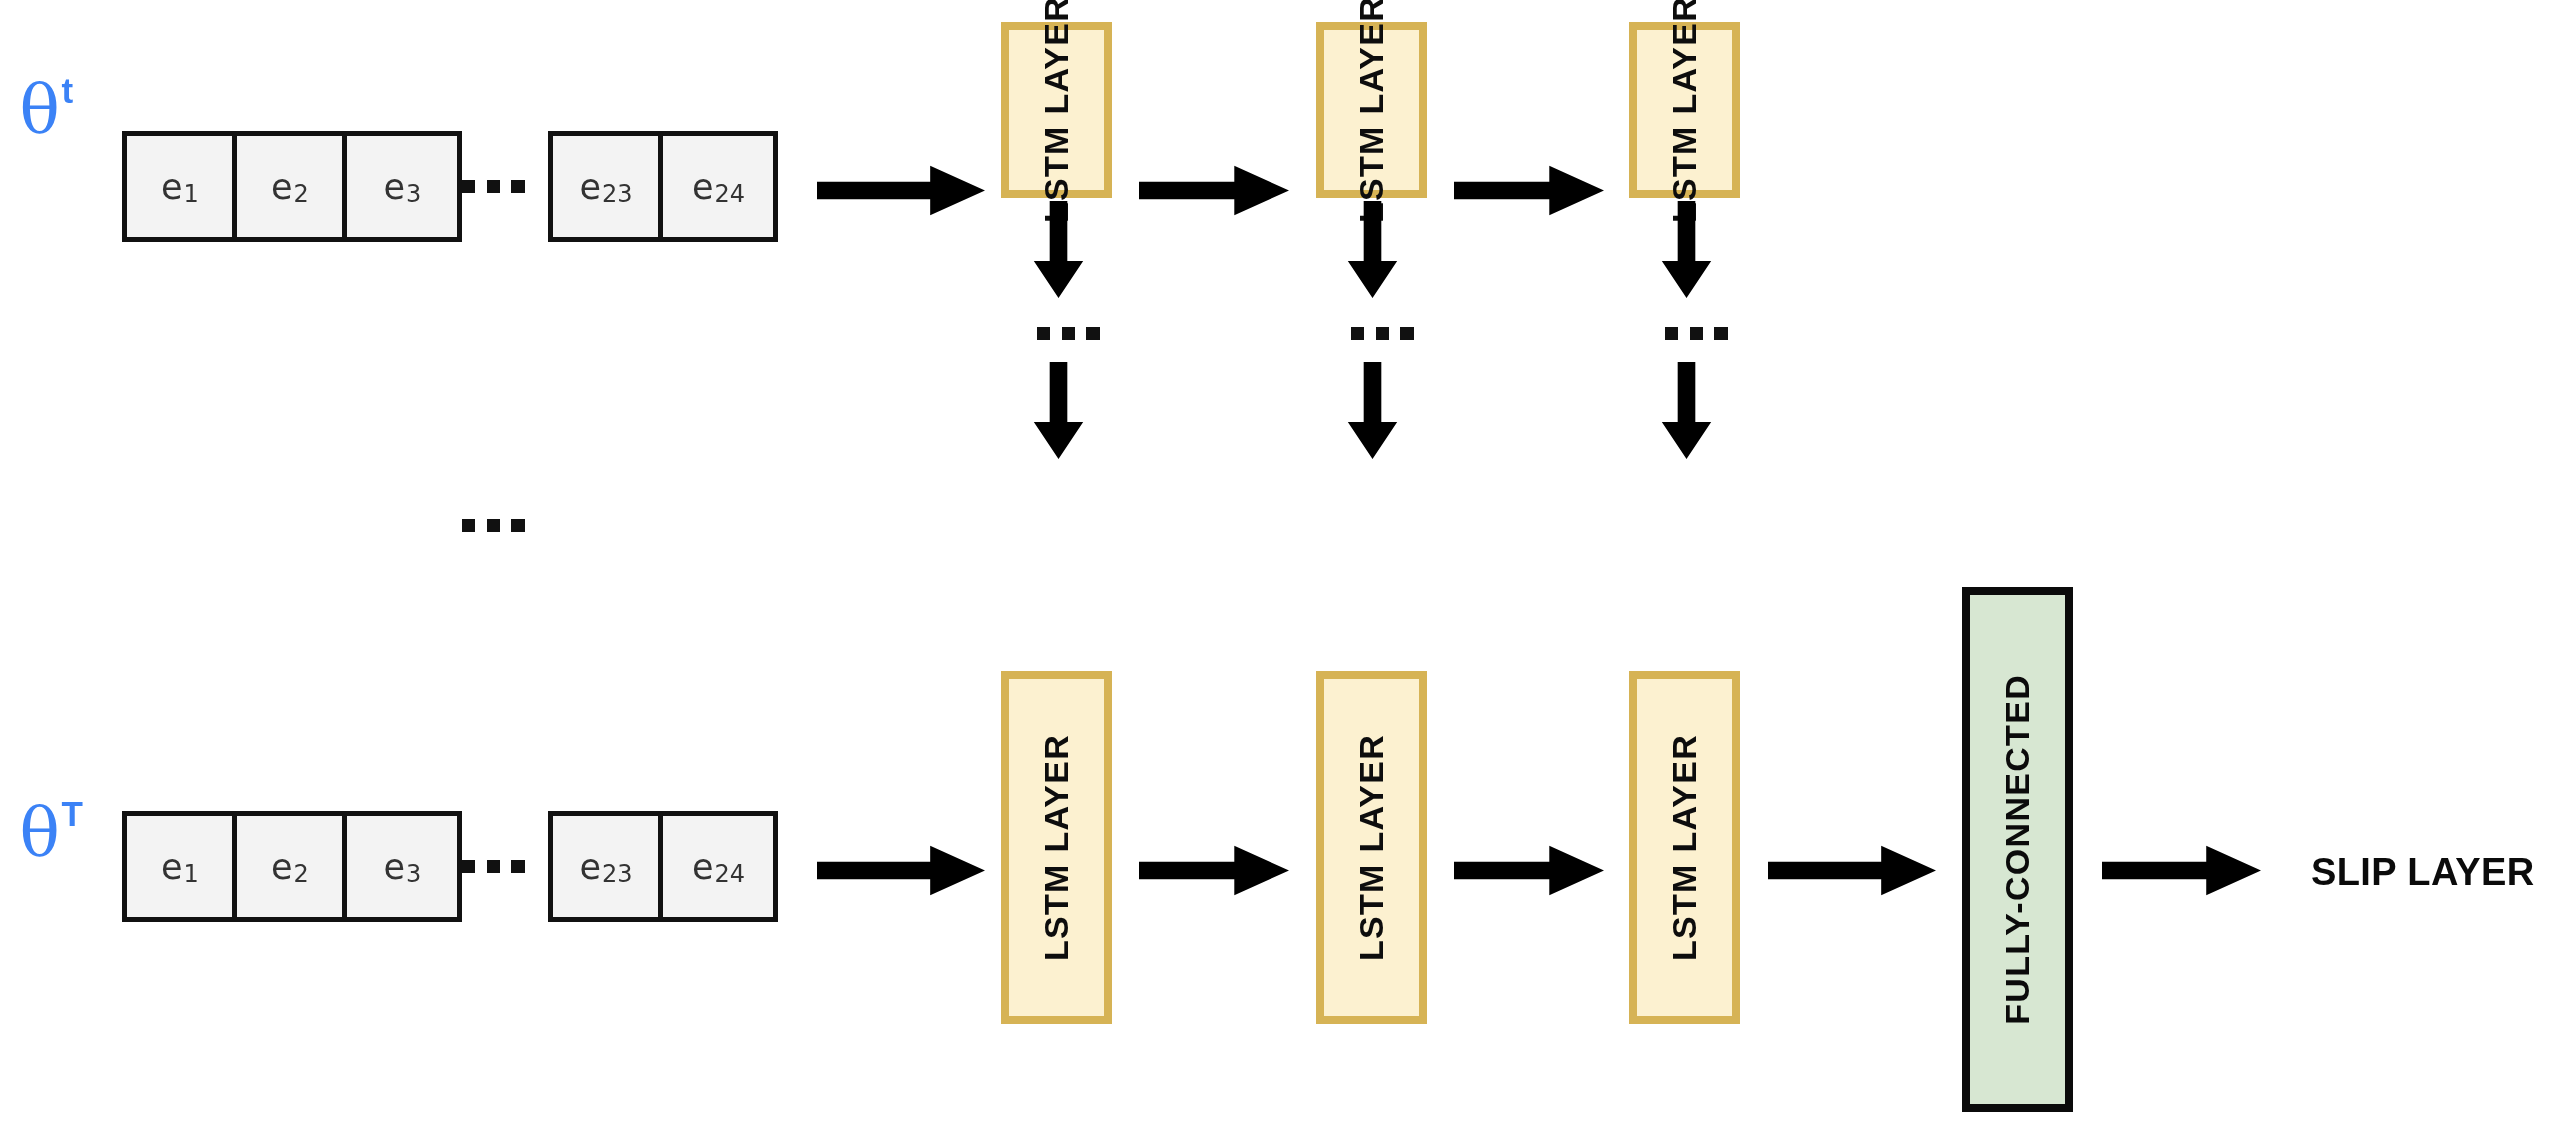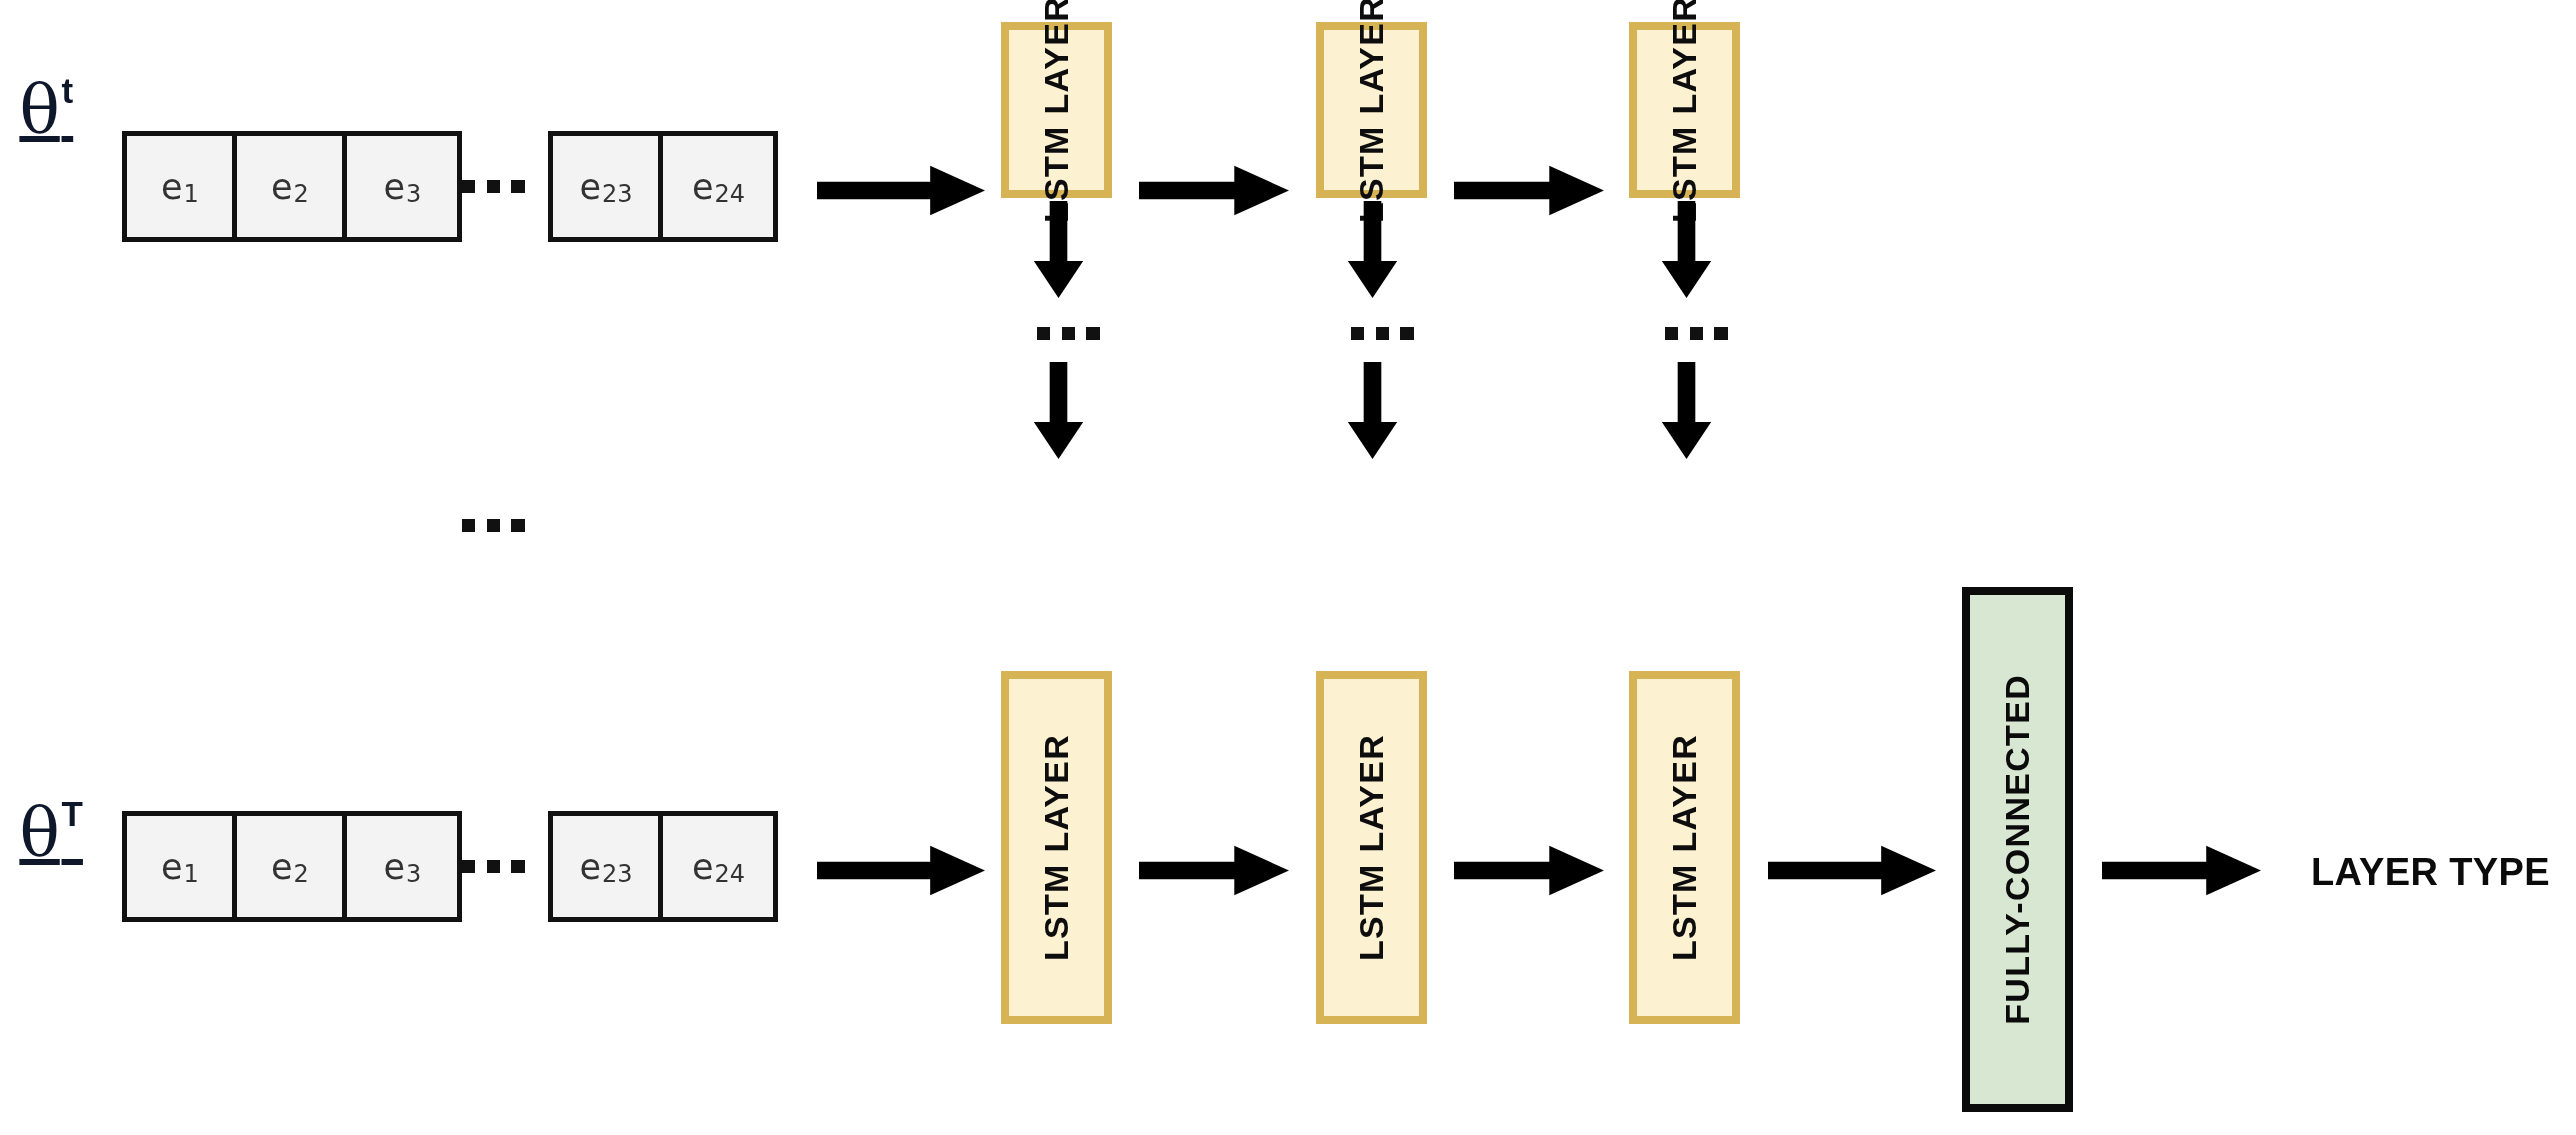--- a/index.html
+++ b/index.html
@@ -16,25 +16,24 @@
     height: 1136px;
     background: #ffffff;
     overflow: hidden;
   }
   .abs { position: absolute; }
 
   
   .theta {
     font-family: "DejaVu Serif", serif;
     font-size: 67px;
-    color: #0f172a;
+    color: #3b82f6;
     line-height: 1;
     white-space: nowrap;
     user-select: none;
-    text-decoration: underline;
   }
   .theta .sup {
     font-family: "Liberation Sans", sans-serif;
     font-weight: bold;
     font-size: 35px;
     vertical-align: super;
     position: relative;
     top: -5.3px;
     left: 1.8px;
   }
@@ -339,16 +338,16 @@
   <div class="abs vblock fc" style="left:1962px; top:587px; width:111px; height:525px;">
     <span class="vlabel">FULLY-CONNECTED</span>
   </div>
 
   <div class="abs arrow-r" style="left:2102px; top:842px;">
     <svg width="159" height="57" viewBox="0 0 180 64">
       <path d="M0 22 H118 V4 L180 32 L118 60 V42 H0 Z" fill="#000000"></path>
     </svg>
   </div>
 
-  <div class="abs outlabel" style="left:2311px; top:851px;">LAYER TYPE</div>
+  <div class="abs outlabel" style="left:2311px; top:851px;">SLIP LAYER</div>
 
 </div>
 
 
 </body></html>

